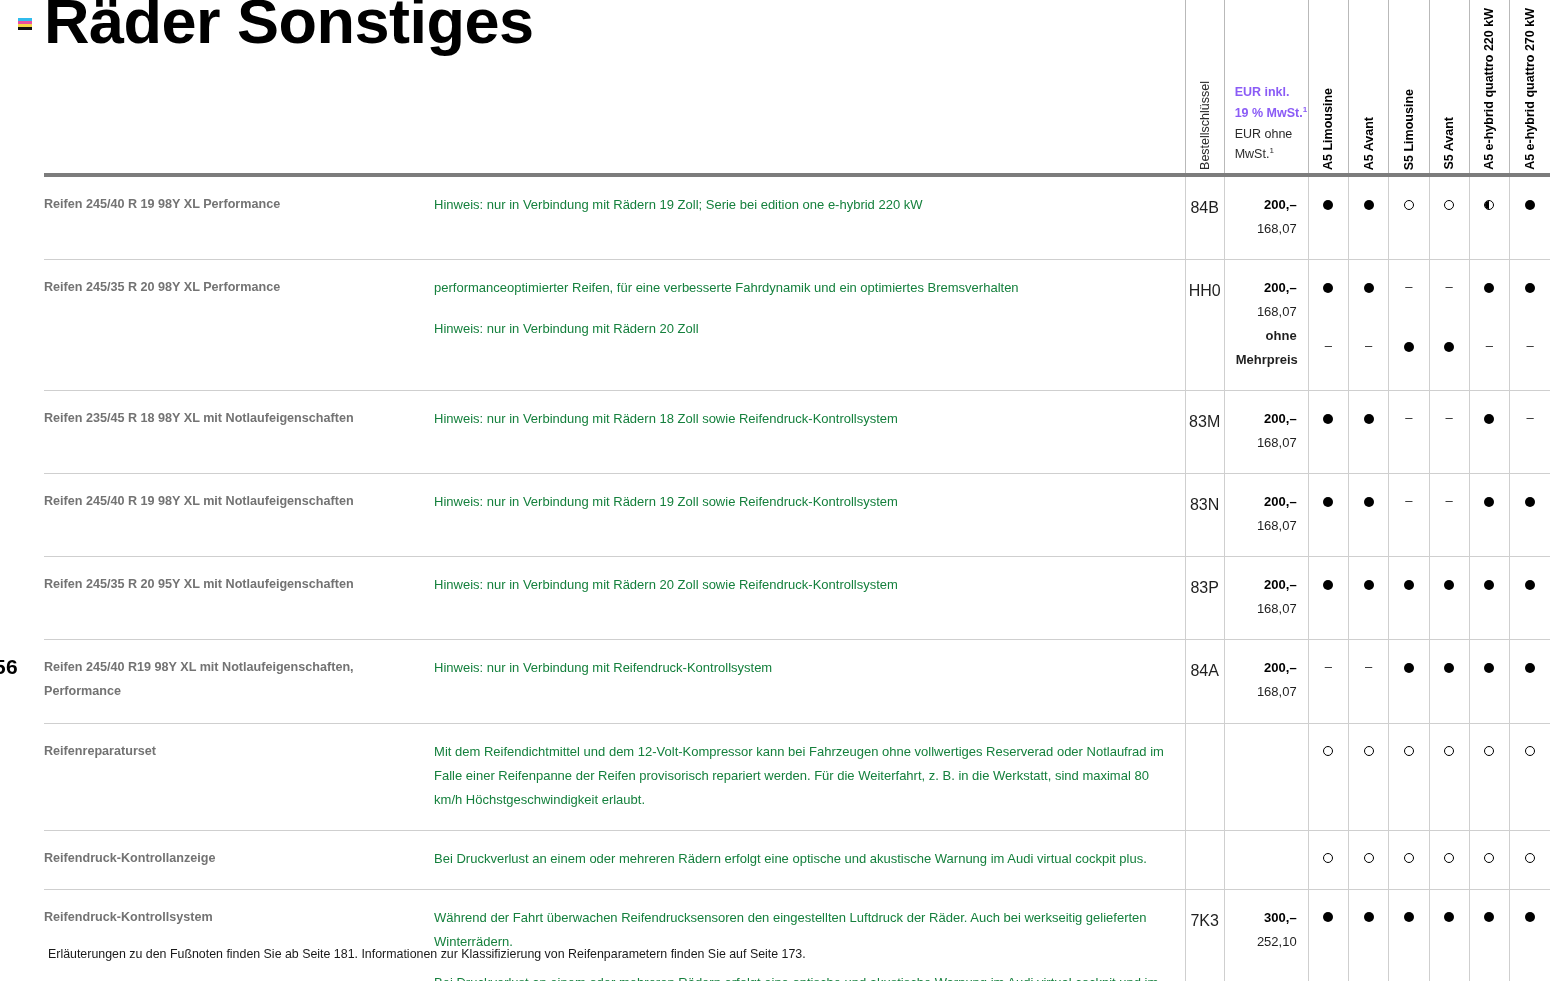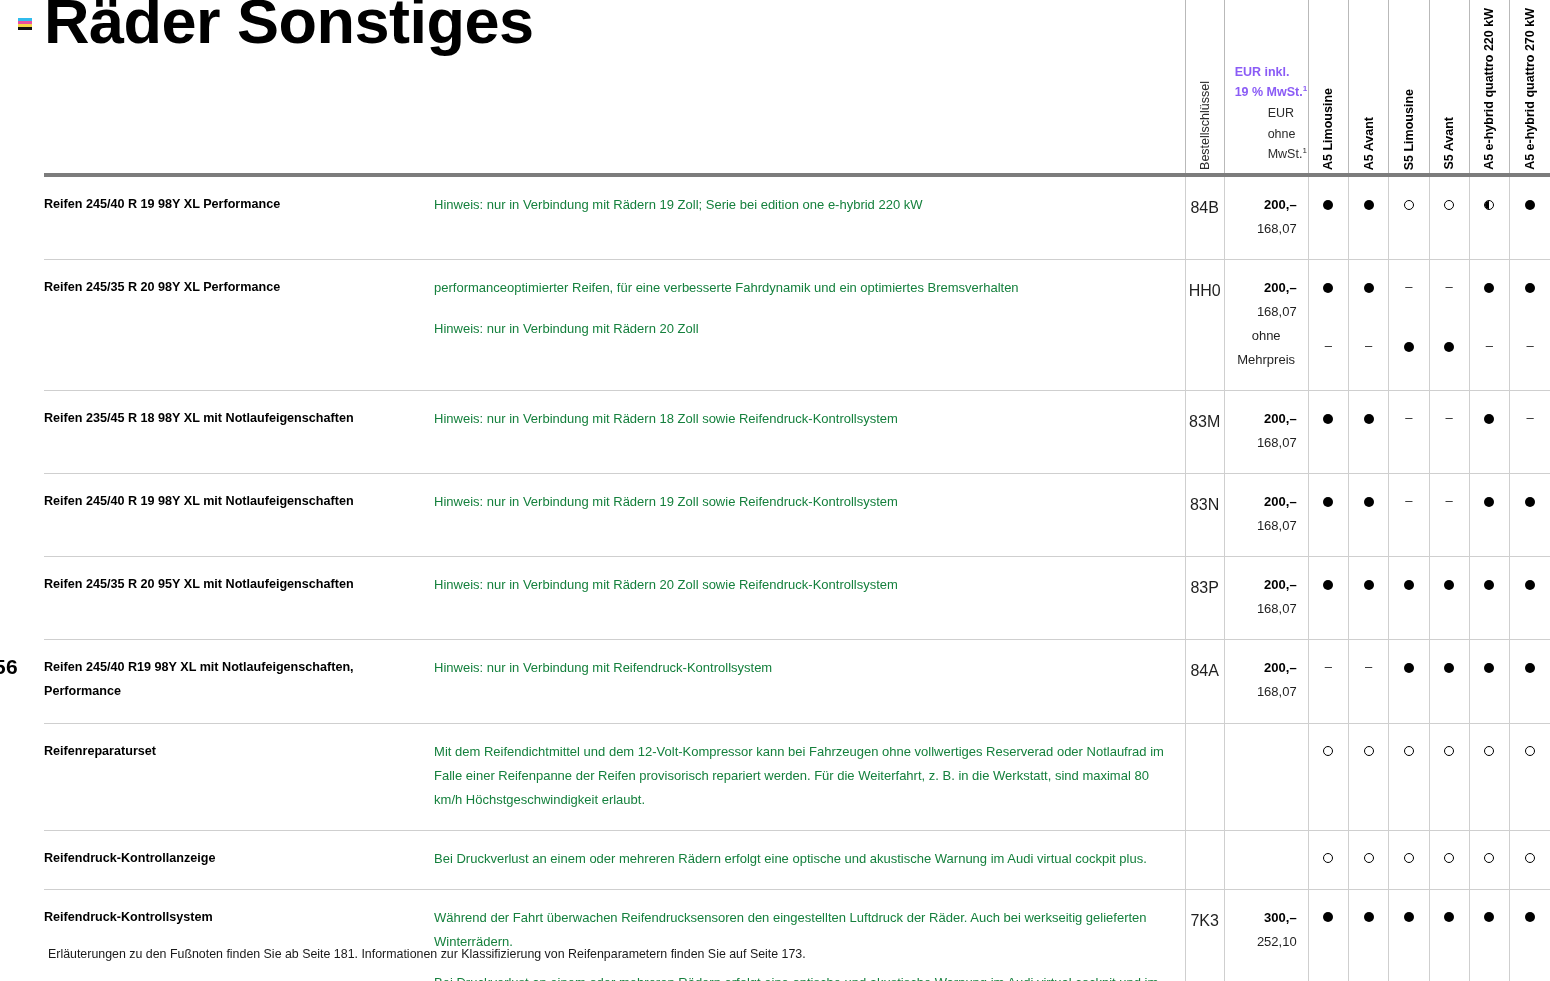--- a/index.html
+++ b/index.html
@@ -107,42 +107,42 @@
     text-align: left;
   }
 
   .eur-head {
     text-align: left;
     padding: 0 0 8px 10px;
     line-height: 1.65;
     font-size: 12.5px;
   }
   .eur-head .b { font-weight: 700; color:#8b5cf6; }
-  .eur-head .n { font-weight: 400; color:#2b2b2b;margin-left:33px; }
+  .eur-head .n { font-weight: 400; color:#2b2b2b; }
   sup { font-size: 8px; vertical-align: super; line-height: 0; }
 
   
   tr.head-rule td {
     padding: 0;
     height: 4px;
     background: #7c7c7c;
     border: none;
   }
 
   
   tbody td {
     vertical-align: top;
     border-bottom: 1px solid #cfcfcf;
     padding: 16px 0 18px 0;
     line-height: 1.85;
   }
   tbody tr td.c-desc-cell {
     font-weight: 700;
     font-size: 12.6px;
-    color: #000000;
+    color: #737373;
     padding-right: 16px;
   }
   tbody tr td.c-detail-cell {
     font-weight: 400;
     font-size: 13px;
     color: #15803d;
     padding-right: 20px;
   }
   tbody tr td.c-detail-cell p { margin: 0 0 17px 0; }
   tbody tr td.c-detail-cell p:last-child { margin-bottom: 0; }
@@ -156,21 +156,21 @@
     color: #1f1f1f;
   }
   td.price-cell {
     font-size: 13px;
     color: #1f1f1f;
     padding-right: 11px;
     text-align: right;
   }
   .price-main { font-weight: 700; color:#000; display:block; }
   .price-net  { font-weight: 400; display:block; }
-  .price-note { font-weight: 400; display:block; text-align: center; padding-left: 11px;}
+  .price-note { font-weight: 700; display:block; text-align: right; padding-left: 11px;}
 
   td.sym-cell {
     text-align: center;
     font-size: 12.6px;
   }
 
   
   .sym {
     display: inline-block;
     vertical-align: middle;

